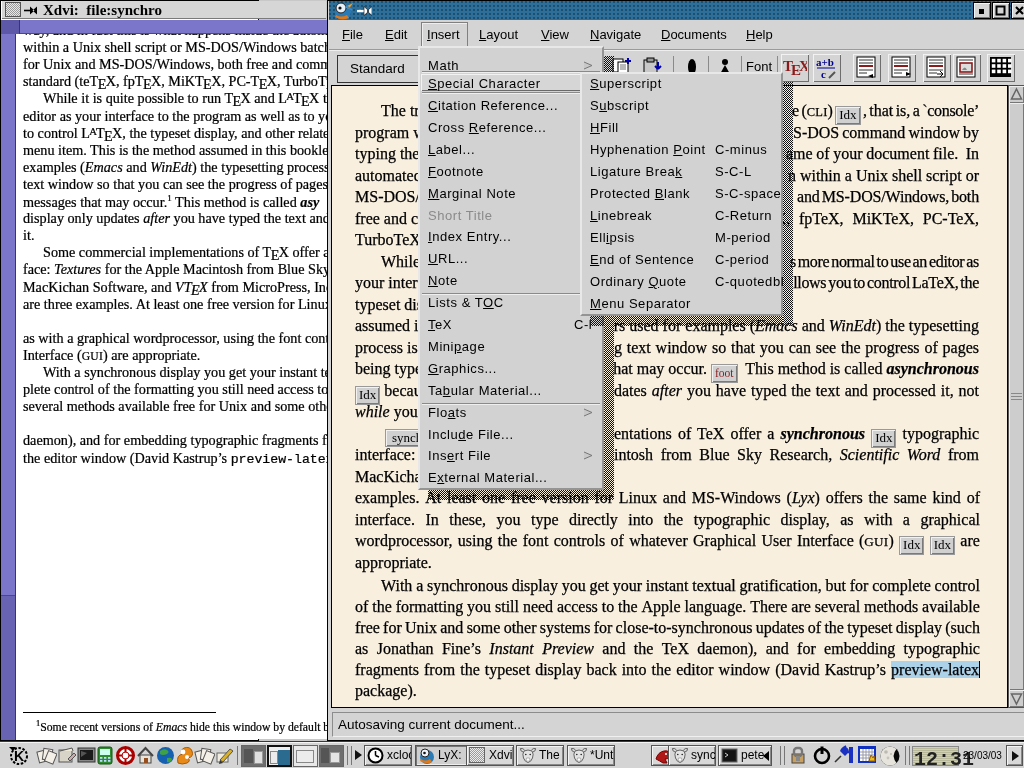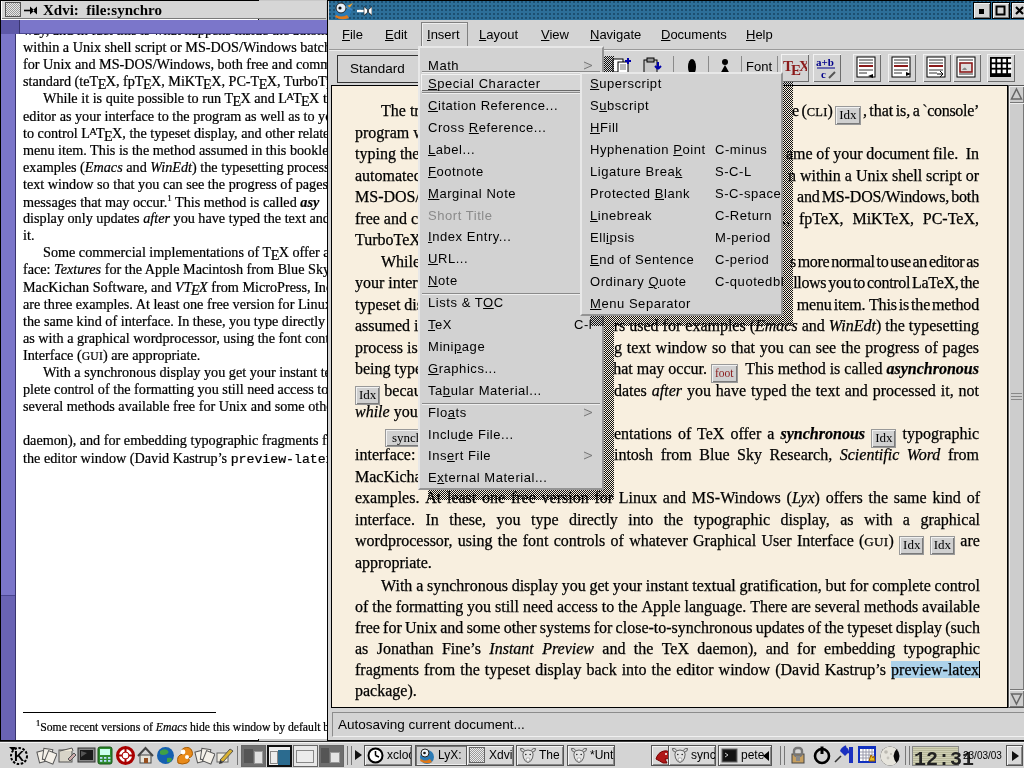--- a/index.html
+++ b/index.html
@@ -95,21 +95,20 @@
 <div class="xl" style="left:7px;top:107.7px">menu item.  This is the method assumed in this bookle</div>
 <div class="xl" style="left:7px;top:124.8px">examples (<i>Emacs</i> and <i>WinEdt</i>) the typesetting process is</div>
 <div class="xl" style="left:7px;top:141.9px">text window so that you can see the progress of pages</div>
 <div class="xl" style="left:7px;top:159.0px">messages that may occur.<sup style="font-size:9px">1</sup>  This method is called <b><i>asy</i></b></div>
 <div class="xl" style="left:7px;top:176.1px">display only updates <i>after</i> you have typed the text and p</div>
 <div class="xl" style="left:7px;top:193.2px">it.</div>
 <div class="xl" style="left:27px;top:210.3px">Some commercial implementations of T<span class="te">E</span>X offer a s</div>
 <div class="xl" style="left:7px;top:227.4px">face: <i>Textures</i> for the Apple Macintosh from Blue Sky R</div>
 <div class="xl" style="left:7px;top:244.5px">MacKichan Software, and <i>VT<span class="te">E</span>X</i> from MicroPress, Inc</div>
 <div class="xl" style="left:7px;top:261.6px">are three examples. At least one free version for Linux a</div>
-<div class="xl" style="left:7px;top:278.7px">the same kind of interface.  In these, you type directly</div>
 <div class="xl" style="left:7px;top:295.8px">as with a graphical wordprocessor, using the font contro</div>
 <div class="xl" style="left:7px;top:312.9px">Interface (<span class="gui">GUI</span>) are appropriate.</div>
 <div class="xl" style="left:27px;top:330.0px">With a synchronous display you get your instant tex</div>
 <div class="xl" style="left:7px;top:347.1px">plete control of the formatting you still need access to t</div>
 <div class="xl" style="left:7px;top:364.2px">several methods available free for Unix and some other s</div>
 <div class="xl" style="left:7px;top:398.4px">daemon), and for embedding typographic fragments fro</div>
 <div class="xl" style="left:7px;top:415.5px">the editor window (David Kastrup’s <span class="tt">preview-latex</span> pack</div>
 <div class="abs" style="left:7px;top:678px;width:193px;height:1px;background:#000"></div>
 <div class="xl" style="left:20px;top:684px;font-size:11.7px"><sup style="font-size:8.5px">1</sup>Some recent versions of <i>Emacs</i> hide this window by default but</div>
 </div>
@@ -238,35 +237,35 @@
 <span class="mi" style="left:150px"><u>L</u>ayout</span>
 <span class="mi" style="left:212px"><u>V</u>iew</span>
 <span class="mi" style="left:261px"><u>N</u>avigate</span>
 <span class="mi" style="left:332px"><u>D</u>ocuments</span>
 <span class="mi" style="left:417px"><u>H</u>elp</span>
 </div>
 <div id="docarea" class="abs">
 <div class="dll" style="left:49px;top:16.3px">The traditional way of r</div>
 <div class="dll dlr" style="right:28px;top:16.3px;word-spacing:-1.65px;letter-spacing:0.00px">e (<span class="gui" style="font-size:0.78em">CLI</span>) <b class="ins">Idx</b> , that is, a <span style="letter-spacing:-0.3px">`console’</span></div>
 <div class="dll" style="left:23px;top:37.8px">program window (or an</div>
+<div class="dll dlr" style="right:28px;top:37.8px;word-spacing:-0.96px;letter-spacing:0.00px">S-DOS command window by</div>
 <div class="dll" style="left:23px;top:59.3px">typing the command la</div>
 <div class="dll dlr" style="right:28px;top:59.3px;word-spacing:-0.34px;letter-spacing:0.00px">ame of your document file.  In</div>
 <div class="dll" style="left:23px;top:80.8px">automated systems, wh</div>
 <div class="dll dlr" style="right:28px;top:80.8px;word-spacing:0.00px;letter-spacing:0.00px">n within a Unix shell script or</div>
 <div class="dll" style="left:23px;top:102.3px">MS-DOS/Windows batc</div>
 <div class="dll dlr" style="right:28px;top:102.3px;word-spacing:-1.80px;letter-spacing:-0.15px">and MS-DOS/Windows, both</div>
 <div class="dll" style="left:23px;top:123.8px">free and commercial, m</div>
 <div class="dll dlr" style="right:28px;top:123.8px;word-spacing:4.81px;letter-spacing:0.00px">(teTeX, fpTeX, MiKTeX, PC-TeX,</div>
 <div class="dll" style="left:23px;top:145.3px">TurboTeX, and others).</div>
 <div class="dll" style="left:49px;top:166.8px">While it is quite possib</div>
 <div class="dll dlr" style="right:28px;top:166.8px;word-spacing:-1.80px;letter-spacing:-0.31px">s more normal to use an editor as</div>
 <div class="dll" style="left:23px;top:188.3px">your interface to the pr</div>
 <div class="dll dlr" style="right:28px;top:188.3px;word-spacing:-1.80px;letter-spacing:-0.30px">llows you to control LaTeX, the</div>
 <div class="dll" style="left:23px;top:209.8px">typeset display, and oth</div>
-<div class="dll dlr" style="right:28px;top:209.8px;word-spacing:-1.80px;letter-spacing:-0.18px">menu item.  This is the method</div>
 <div class="dll" style="left:23px;top:231.3px">assumed in this book. I</div>
 <div class="dll dlr" style="right:28px;top:231.3px;word-spacing:0.00px;letter-spacing:0.00px">rs used for examples (<i>Emacs</i> and <i>WinEdt</i>) the typesetting</div>
 <div class="dll" style="left:23px;top:252.8px">process is run in a sepa</div>
 <div class="dll dlr" style="right:28px;top:252.8px;word-spacing:0.83px;letter-spacing:0.00px">g text window so that you can see the progress of pages</div>
 <div class="dll" style="left:23px;top:274.3px">being typeset, plus any</div>
 <div class="dll dlr" style="right:28px;top:274.3px;word-spacing:0.00px;letter-spacing:0.00px">hat may occur. <b class="ins insf">foot</b>  This method is called <b><i>asynchronous</i></b></div>
 <div class="dll" style="left:23px;top:295.8px"><b class="ins">Idx</b> because the typeset d</div>
 <div class="dll dlr" style="right:28px;top:295.8px;word-spacing:0.91px;letter-spacing:0.00px">dates <i>after</i> you have typed the text and processed it, not</div>
 <div class="dll" style="left:23px;top:317.3px"><i>while</i> you type.</div>
 <div class="dll" style="left:53px;top:338.8px"><b class="ins" style="padding:0 6px">synchr</b></div>

